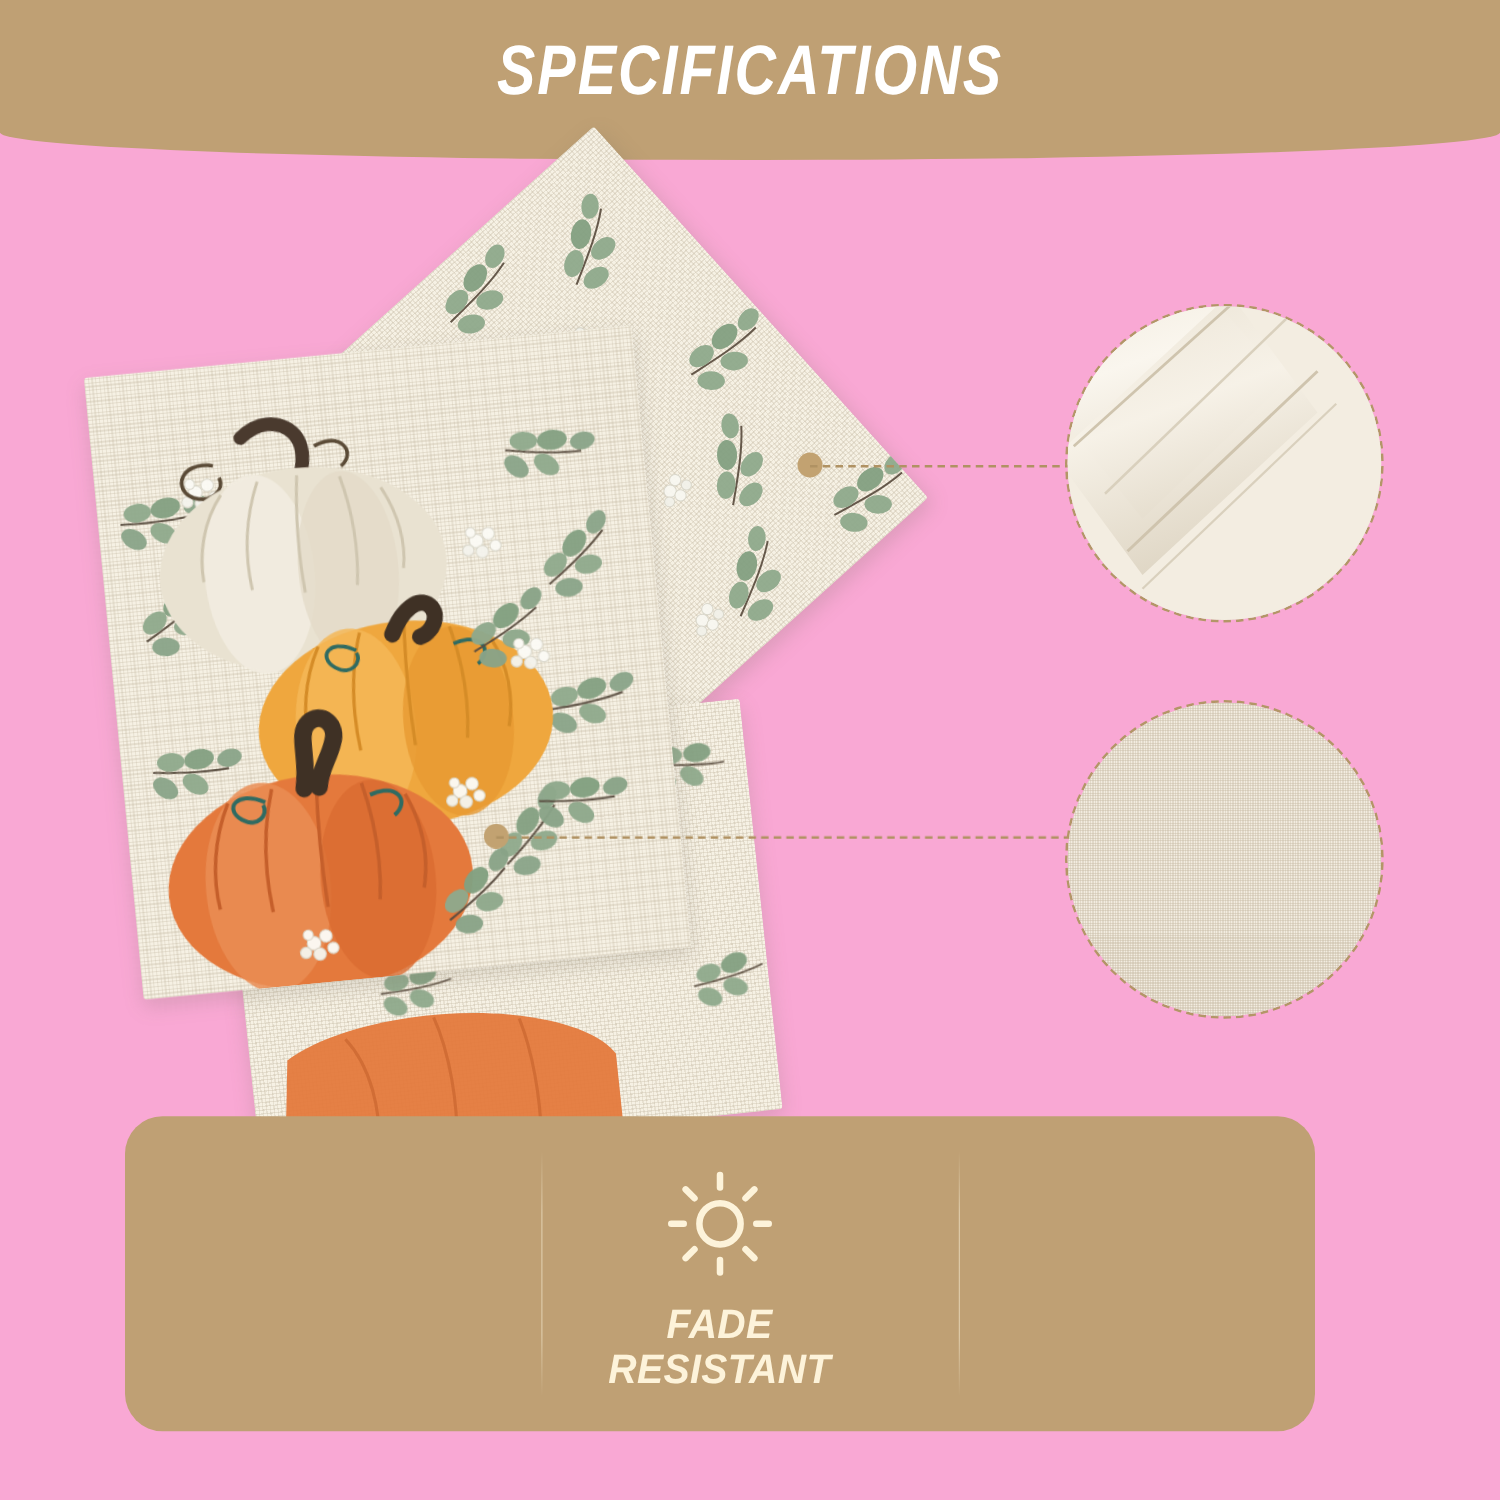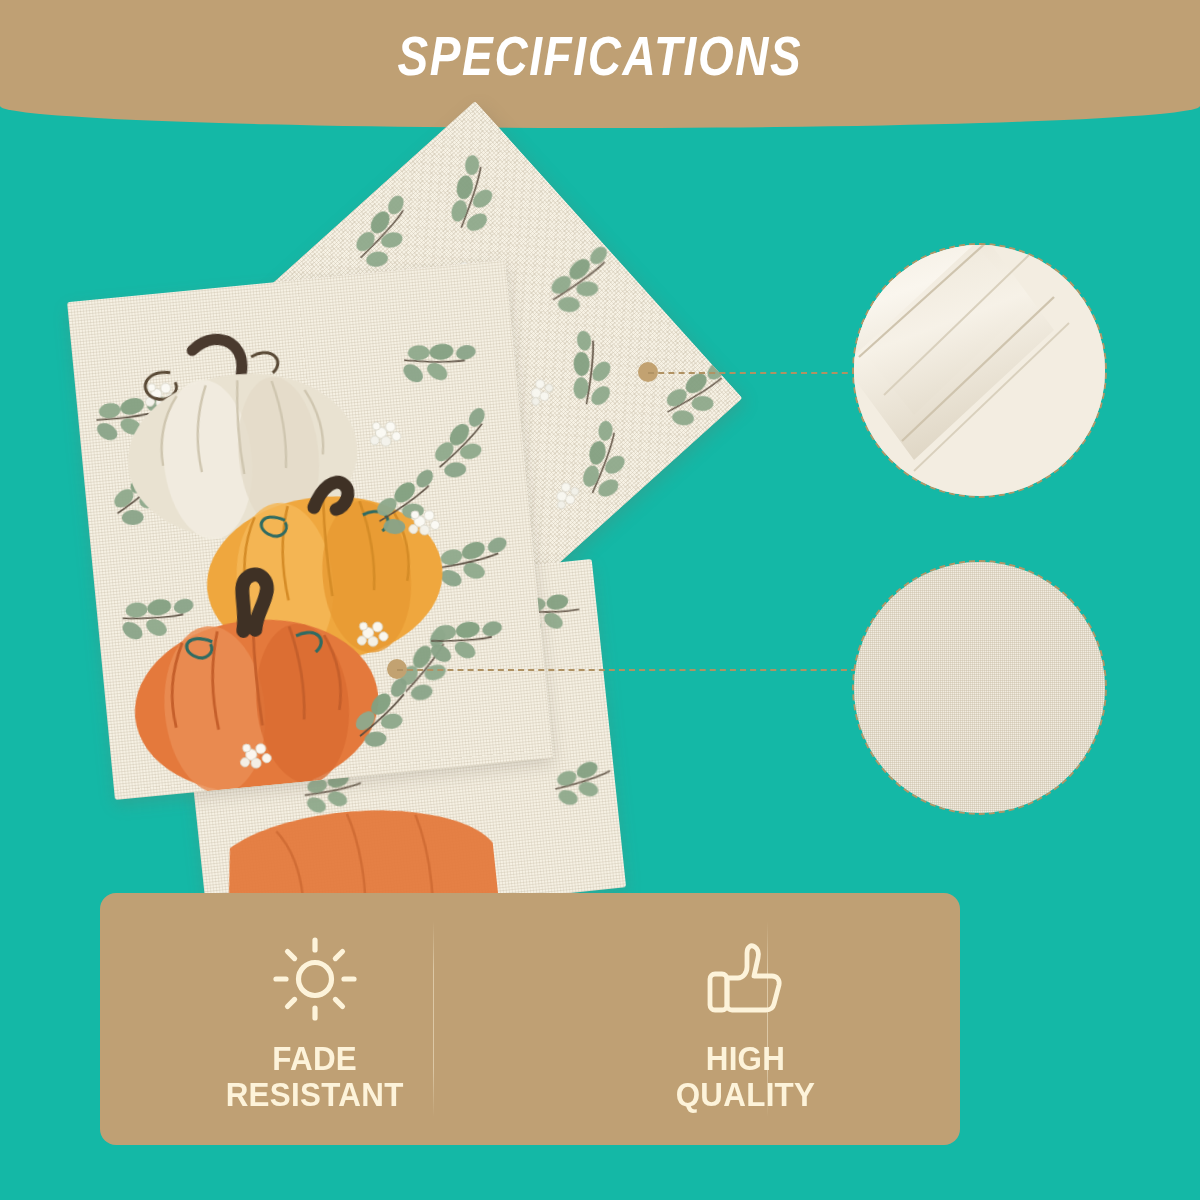--- a/index.html
+++ b/index.html
@@ -2,21 +2,21 @@
 <html><head>
 <meta charset="utf-8">
 <style>
   * { box-sizing: border-box; margin: 0; padding: 0; }
   html, body {
     width: 1200px; height: 1200px;
     background: #ffffff;
     font-family: "Liberation Sans", sans-serif;
     overflow: hidden;
   }
-  #page { position: relative; width: 1200px; height: 1200px; background: #14b8a6; }
+  #page { position: relative; width: 1200px; height: 1200px; background: #f9a8d4; }
 
   
   .header-banner {
     position: absolute; left: 0; top: 0; width: 1200px; height: 128px;
     background: #bfa074;
     border-bottom-left-radius: 50% 22px;
     border-bottom-right-radius: 50% 22px;
     overflow: hidden;
   }
   .header-title {
@@ -98,24 +98,25 @@
   }
   .leader-dot {
     position: absolute;
     width: 20px; height: 20px; border-radius: 50%;
     background: #c2a271;
   }
 
   
   .feature-bar {
     position: absolute; left: 100px; top: 893px;
-    width: 860px; height: 252px;
+    width: 952px; height: 252px;
     background: #bfa074;
-    border-radius: 16px;
+    border-radius: 30px;
     display: flex;
+    font-style: italic;
   }
   .feature-col {
     flex: 1 1 0;
     position: relative;
     display: flex; flex-direction: column;
     align-items: center; justify-content: center;
     padding-top: 8px;
   }
   .feature-divider {
     position: absolute; top: 28px; width: 1px; height: 196px;
@@ -363,28 +364,16 @@
           <line x1="22.6" y1="63.4" x2="15.5" y2="70.5"></line>
         </svg>
       </div>
       <div class="feature-label">
         <span>FADE</span>
         <span class="l2">RESISTANT</span>
       </div>
     </div>
 
 
-    <div class="feature-col">
-      <div class="feature-icon">
-        <svg width="86" height="86" viewBox="0 0 86 86" fill="none" stroke="#fdf3da" stroke-width="4.8" stroke-linejoin="round">
-          <rect x="8" y="38" width="17" height="36" rx="5"></rect>
-          <path d="M25,42 L36,42 C41,42 45,37 45,31 L45,17 C45,11 49,8 53,11 C56,13 57,17 56,22 L52,40 L70,40 C75,40 78,44 77,49 L72,68 C71,72 68,74 64,74 L30,74 C27,74 25,72 25,69 Z"></path>
-        </svg>
-      </div>
-      <div class="feature-label">
-        <span>HIGH</span>
-        <span class="l2">QUALITY</span>
-      </div>
-    </div>
 
   </div>
 
 </div>
 
 </body></html>

